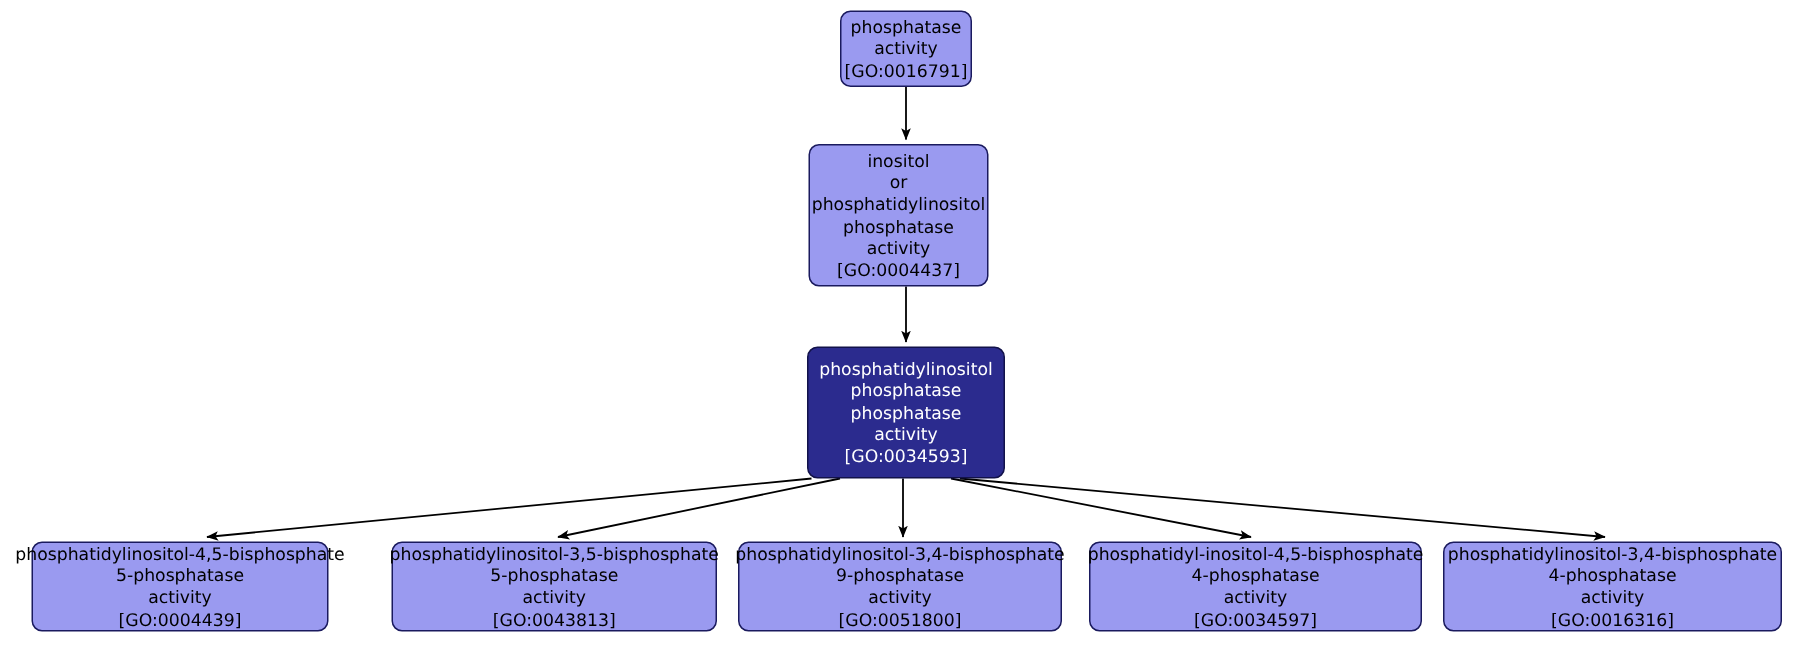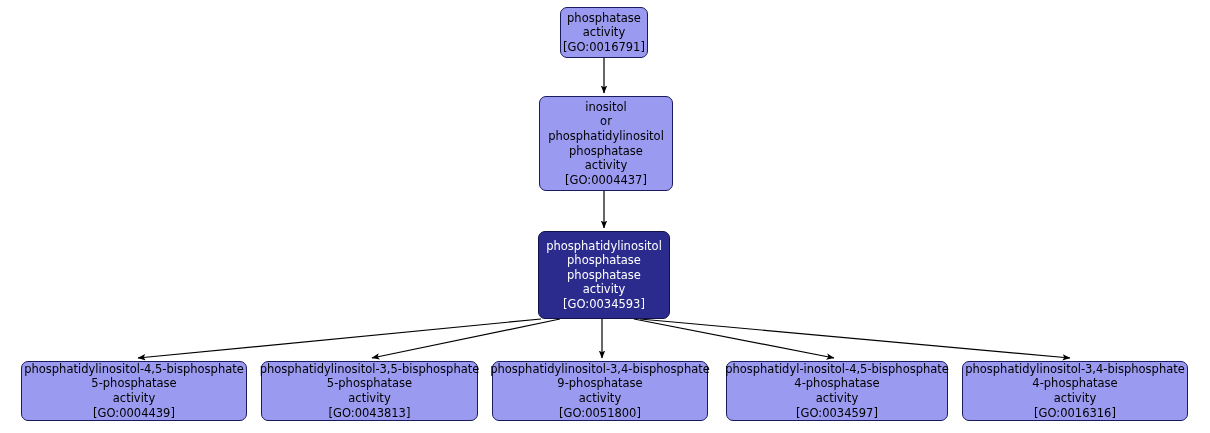--- a/index.html
+++ b/index.html
@@ -73,36 +73,36 @@
         <line x1="634" y1="319" x2="834" y2="358" stroke="#000000" stroke-width="1.2" marker-end="url(#arrowhead)"></line>
         <line x1="640" y1="319" x2="1070" y2="358" stroke="#000000" stroke-width="1.2" marker-end="url(#arrowhead)"></line>
       </g>
   </svg>
   <div id="node-layer">
       <div class="node" style="left: 560px; top: 7px; width: 88px; height: 51px;">
         <span class="line">phosphatase</span>
         <span class="line">activity</span>
         <span class="line">[GO:0016791]</span>
       </div>
-      <div class="node" style="left: 539px; top: 96px; width: 134px; height: 95px;">
+      <div class="node" style="left: 539px; top: 96px; width: 120px; height: 95px;">
         <span class="line">inositol</span>
         <span class="line">or</span>
         <span class="line">phosphatidylinositol</span>
         <span class="line">phosphatase</span>
         <span class="line">activity</span>
         <span class="line">[GO:0004437]</span>
       </div>
       <div class="node selected" style="left: 538px; top: 231px; width: 132px; height: 88px;">
         <span class="line">phosphatidylinositol</span>
         <span class="line">phosphatase</span>
         <span class="line">phosphatase</span>
         <span class="line">activity</span>
         <span class="line">[GO:0034593]</span>
       </div>
-      <div class="node" style="left: 21px; top: 361px; width: 226px; height: 60px;">
+      <div class="node" style="left: 21px; top: 361px; width: 198px; height: 60px;">
         <span class="line">phosphatidylinositol-4,5-bisphosphate</span>
         <span class="line">5-phosphatase</span>
         <span class="line">activity</span>
         <span class="line">[GO:0004439]</span>
       </div>
       <div class="node" style="left: 261px; top: 361px; width: 217px; height: 60px; align-items: center;">
         <span class="line">phosphatidylinositol-3,5-bisphosphate</span>
         <span class="line">5-phosphatase</span>
         <span class="line">activity</span>
         <span class="line">[GO:0043813]</span>

